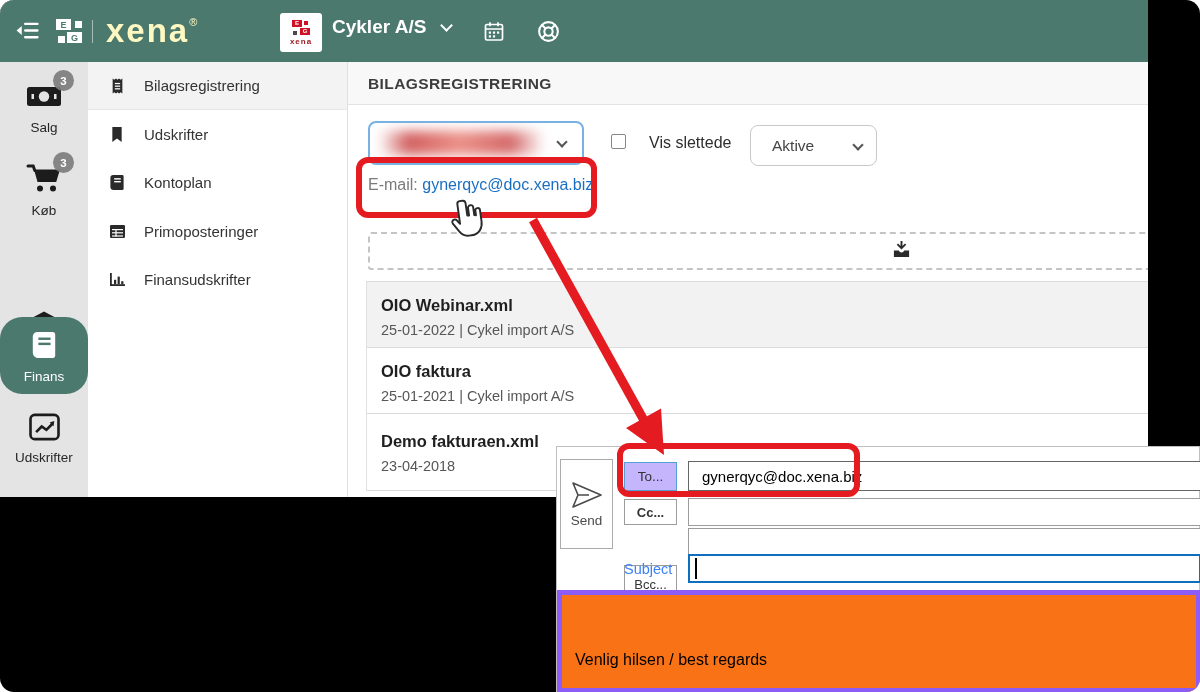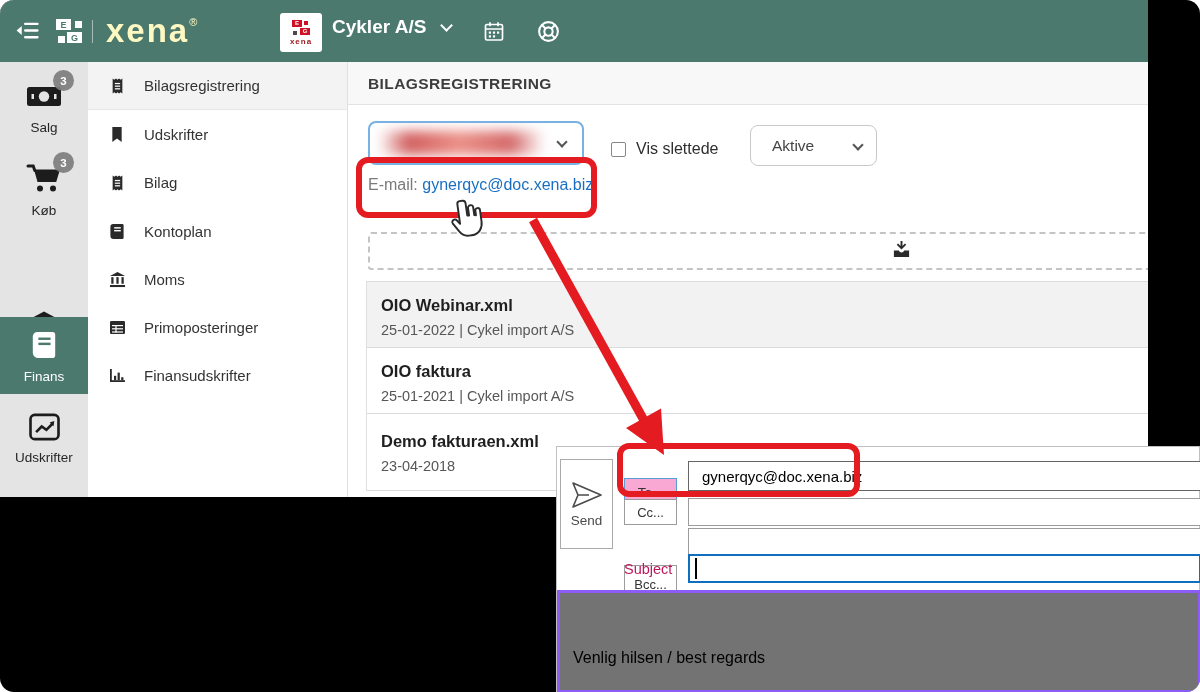--- a/index.html
+++ b/index.html
@@ -48,21 +48,21 @@
                 border-bottom: 2.4px solid #fff; transform: rotate(45deg); margin-top: -4px; }
   .hdr-icon { position: absolute; top: 19px; cursor: pointer; }
   .cal-pos { left: 482px; }
   .help-pos { left: 536px; }
 
   
   .icon-sidebar { position: absolute; left: 0; top: 62px; width: 88px; height: 435px;
                   background: #e4e4e4; }
   .side-item { position: absolute; left: 0; width: 88px; text-align: center; cursor: pointer; }
   .side-item .lbl { font-size: 13.5px; color: #262626; margin-top: 5px; }
-  .side-item.active { background: #4c796e; }
+  .side-item.active { background: #4c796e; border-radius: 22px; }
   .side-item.active .lbl { color: #fff; }
   .badge { position: absolute; left: 53px; width: 21px; height: 21px; border-radius: 50%;
            background: rgba(125,125,125,.92); color: #fff; font-size: 11.5px; font-weight: bold;
            display: flex; align-items: center; justify-content: center; z-index: 2; }
 
   
   .menu-sidebar { position: absolute; left: 88px; top: 62px; width: 260px; height: 435px;
                   background: #fff; border-right: 1px solid #e0e0e0; }
   .menu-item { position: relative; height: 48.3px; display: flex; align-items: center;
                padding-left: 19px; cursor: pointer; }
@@ -81,21 +81,21 @@
                     background: #fff; border: 2px solid #79b1e3; border-radius: 8px;
                     cursor: pointer; overflow: hidden; }
   .blur-smear { position: absolute; left: 8px; top: 8px; right: 34px; bottom: 8px;
                 background: linear-gradient(90deg, rgba(200,40,40,0) 0%, rgba(198,55,55,.8) 18%,
                              rgba(232,125,115,.85) 48%, rgba(198,55,55,.75) 78%, rgba(200,40,40,0) 98%);
                 filter: blur(6px); border-radius: 4px; }
   .chev-dark { position: absolute; width: 8px; height: 8px; border-right: 2px solid #555;
                border-bottom: 2px solid #555; transform: rotate(45deg); }
 
   .checkbox-row { position: absolute; left: 263px; top: 72px; height: 30px;
-                  display: flex; align-items: center; gap: 10px; }
+                  display: flex; gap: 23px; }
   .checkbox { width: 15px; height: 15px; background: #fff; border: 1.6px solid #878787;
               border-radius: 2px; cursor: pointer; }
   .checkbox-label { font-size: 16px; color: #2e2e2e; }
 
   .status-select { position: absolute; left: 402px; top: 63px; width: 127px; height: 41px;
                    background: #fff; border: 1px solid #c9c9c9; border-radius: 8px; cursor: pointer; }
   .status-value { position: absolute; left: 21px; line-height: 39px; font-size: 15.5px; color: #444; }
 
   .email-line { position: absolute; left: 20px; top: 114px; font-size: 16px; color: #7a7a7a; }
   .email-link { color: #1a6fc4; text-decoration: none; cursor: pointer; }
@@ -117,36 +117,36 @@
   
   .email-window { position: absolute; left: 556px; top: 446px; width: 644px; height: 246px;
                   background: #fff; border: 1px solid #c0c0c0; }
   .send-btn { position: absolute; left: 3px; top: 12px; width: 53px; height: 90px;
               border: 1px solid #ababab; background: #fff; display: flex; flex-direction: column;
               align-items: center; justify-content: center; cursor: pointer; }
   .send-label { font-size: 13.5px; color: #4a4a4a; }
   .field-btn { position: absolute; left: 67px; width: 53px; background: #fff;
                border: 1px solid #9c9c9c; font-size: 13px; color: #333;
                display: flex; align-items: center; justify-content: center; cursor: pointer; }
-  .to-btn { top: 15px; height: 29px; background: #f9a8d4; border: 1px solid #54a0d6;
-            font-size: 13.5px; margin-top: 16px; }
-  .cc-btn { top: 52px; height: 26px; }
+  .to-btn { top: 15px; height: 29px; background: #c4b5fd; border: 1px solid #54a0d6;
+            font-size: 13.5px; }
+  .cc-btn { top: 52px; height: 26px; font-weight: bold; }
   .bcc-btn { top: 94px; height: 38px; margin-top: 24px; }
   .field-input { position: absolute; left: 131px; right: -2px; background: #fff;
                  border: 1px solid #9c9c9c; font-family: "Liberation Sans", sans-serif;
                  font-size: 15px; color: #000; padding-left: 13px; outline: none; }
   .to-input { top: 14px; height: 30px; border: 1px solid #656565; }
   .cc-input { top: 51px; height: 28px; }
   .bcc-input { top: 81px; height: 28px; }
   .subject-label { position: absolute; left: 67px; top: 108px; height: 28px; line-height: 28px;
-                   font-size: 14.5px; color: #be185d; }
+                   font-size: 14.5px; color: #3b82f6; }
   .subject-input { top: 107px; height: 29px; border: 2px solid #0f6ebd; }
   .caret { position: absolute; left: 138px; top: 111px; width: 1.5px; height: 21px; background: #000; }
   .mail-body { position: absolute; left: 0; right: -2px; top: 143px; bottom: -2px;
-               border: 3px solid #8b5cf6; background: #737373; }
+               border: 5px solid #8b5cf6; background: #f97316; }
   .signature { position: absolute; left: 13px; top: 56px; font-size: 16px; color: #000; }
 
   
   .red-box { position: absolute; border: 6px solid #e41b20; border-radius: 12px; z-index: 60; }
   .red-box-1 { left: 356px; top: 157px; width: 241px; height: 61px; }
   .red-box-2 { left: 617px; top: 443px; width: 243px; height: 54px; }
   .arrow-layer { position: absolute; left: 0; top: 0; z-index: 58; pointer-events: none; }
   .hand-cursor { position: absolute; left: 451px; top: 197px; z-index: 65;
                  transform: rotate(-8deg); pointer-events: none; }
 </style>
@@ -291,52 +291,27 @@
       <div class="menu-item">
         <span class="mi-icon">
           <svg width="14" height="17" viewBox="0 0 15 18">
               <path d="M2.5 1h10v16l-5-3.8L2.5 17z" fill="#2a2a2a"></path>
             </svg>
         </span>
         <span class="mi-label">Udskrifter</span>
       </div>
       <div class="menu-item">
         <span class="mi-icon">
-          <svg width="15" height="18" viewBox="0 0 17 19">
-              <path d="M3 1l1.9 1.4L6.8 1l1.7 1.4L10.2 1l1.9 1.4L14 1v17l-1.9-1.4-1.9 1.4-1.7-1.4L6.8 18l-1.9-1.4L3 18z" fill="#2a2a2a"></path>
-              <g fill="#fff">
-                <rect x="5.5" y="6" width="6" height="1.4"></rect>
-                <rect x="5.5" y="9" width="6" height="1.4"></rect>
-                <rect x="5.5" y="12" width="6" height="1.4"></rect>
-              </g>
-            </svg>
-        </span>
-        <span class="mi-label">Bilag</span>
-      </div>
-      <div class="menu-item">
-        <span class="mi-icon">
           <svg width="16" height="17" viewBox="0 0 16 18">
               <path d="M4 1h9.5A1.5 1.5 0 0115 2.5v13a1.5 1.5 0 01-1.5 1.5H4.5A3.5 3.5 0 011 13.5V4a3 3 0 013-3z" fill="#2a2a2a"></path>
               <rect x="5" y="4.4" width="7" height="1.5" fill="#fff"></rect>
               <rect x="5" y="7.4" width="7" height="1.5" fill="#fff"></rect>
             </svg>
         </span>
         <span class="mi-label">Kontoplan</span>
-      </div>
-      <div class="menu-item">
-        <span class="mi-icon">
-          <svg width="17" height="17" viewBox="0 0 18 18" fill="#2a2a2a">
-              <path d="M9 1l8 4.2H1z"></path>
-              <rect x="2.4" y="6.5" width="2.4" height="7"></rect>
-              <rect x="7.8" y="6.5" width="2.4" height="7"></rect>
-              <rect x="13.2" y="6.5" width="2.4" height="7"></rect>
-              <rect x="1" y="14.8" width="16" height="2.2"></rect>
-            </svg>
-        </span>
-        <span class="mi-label">Moms</span>
       </div>
       <div class="menu-item">
         <span class="mi-icon">
           <svg width="17" height="15" viewBox="0 0 17 15">
               <rect x="1" y="1" width="15" height="13" rx="1.2" fill="#2a2a2a"></rect>
               <g fill="#fff">
                 <rect x="3" y="5" width="11" height="1.2"></rect>
                 <rect x="3" y="8.2" width="11" height="1.2"></rect>
                 <rect x="3" y="11.4" width="11" height="1.2"></rect>
                 <rect x="6.4" y="5" width="1.2" height="7.6"></rect>

